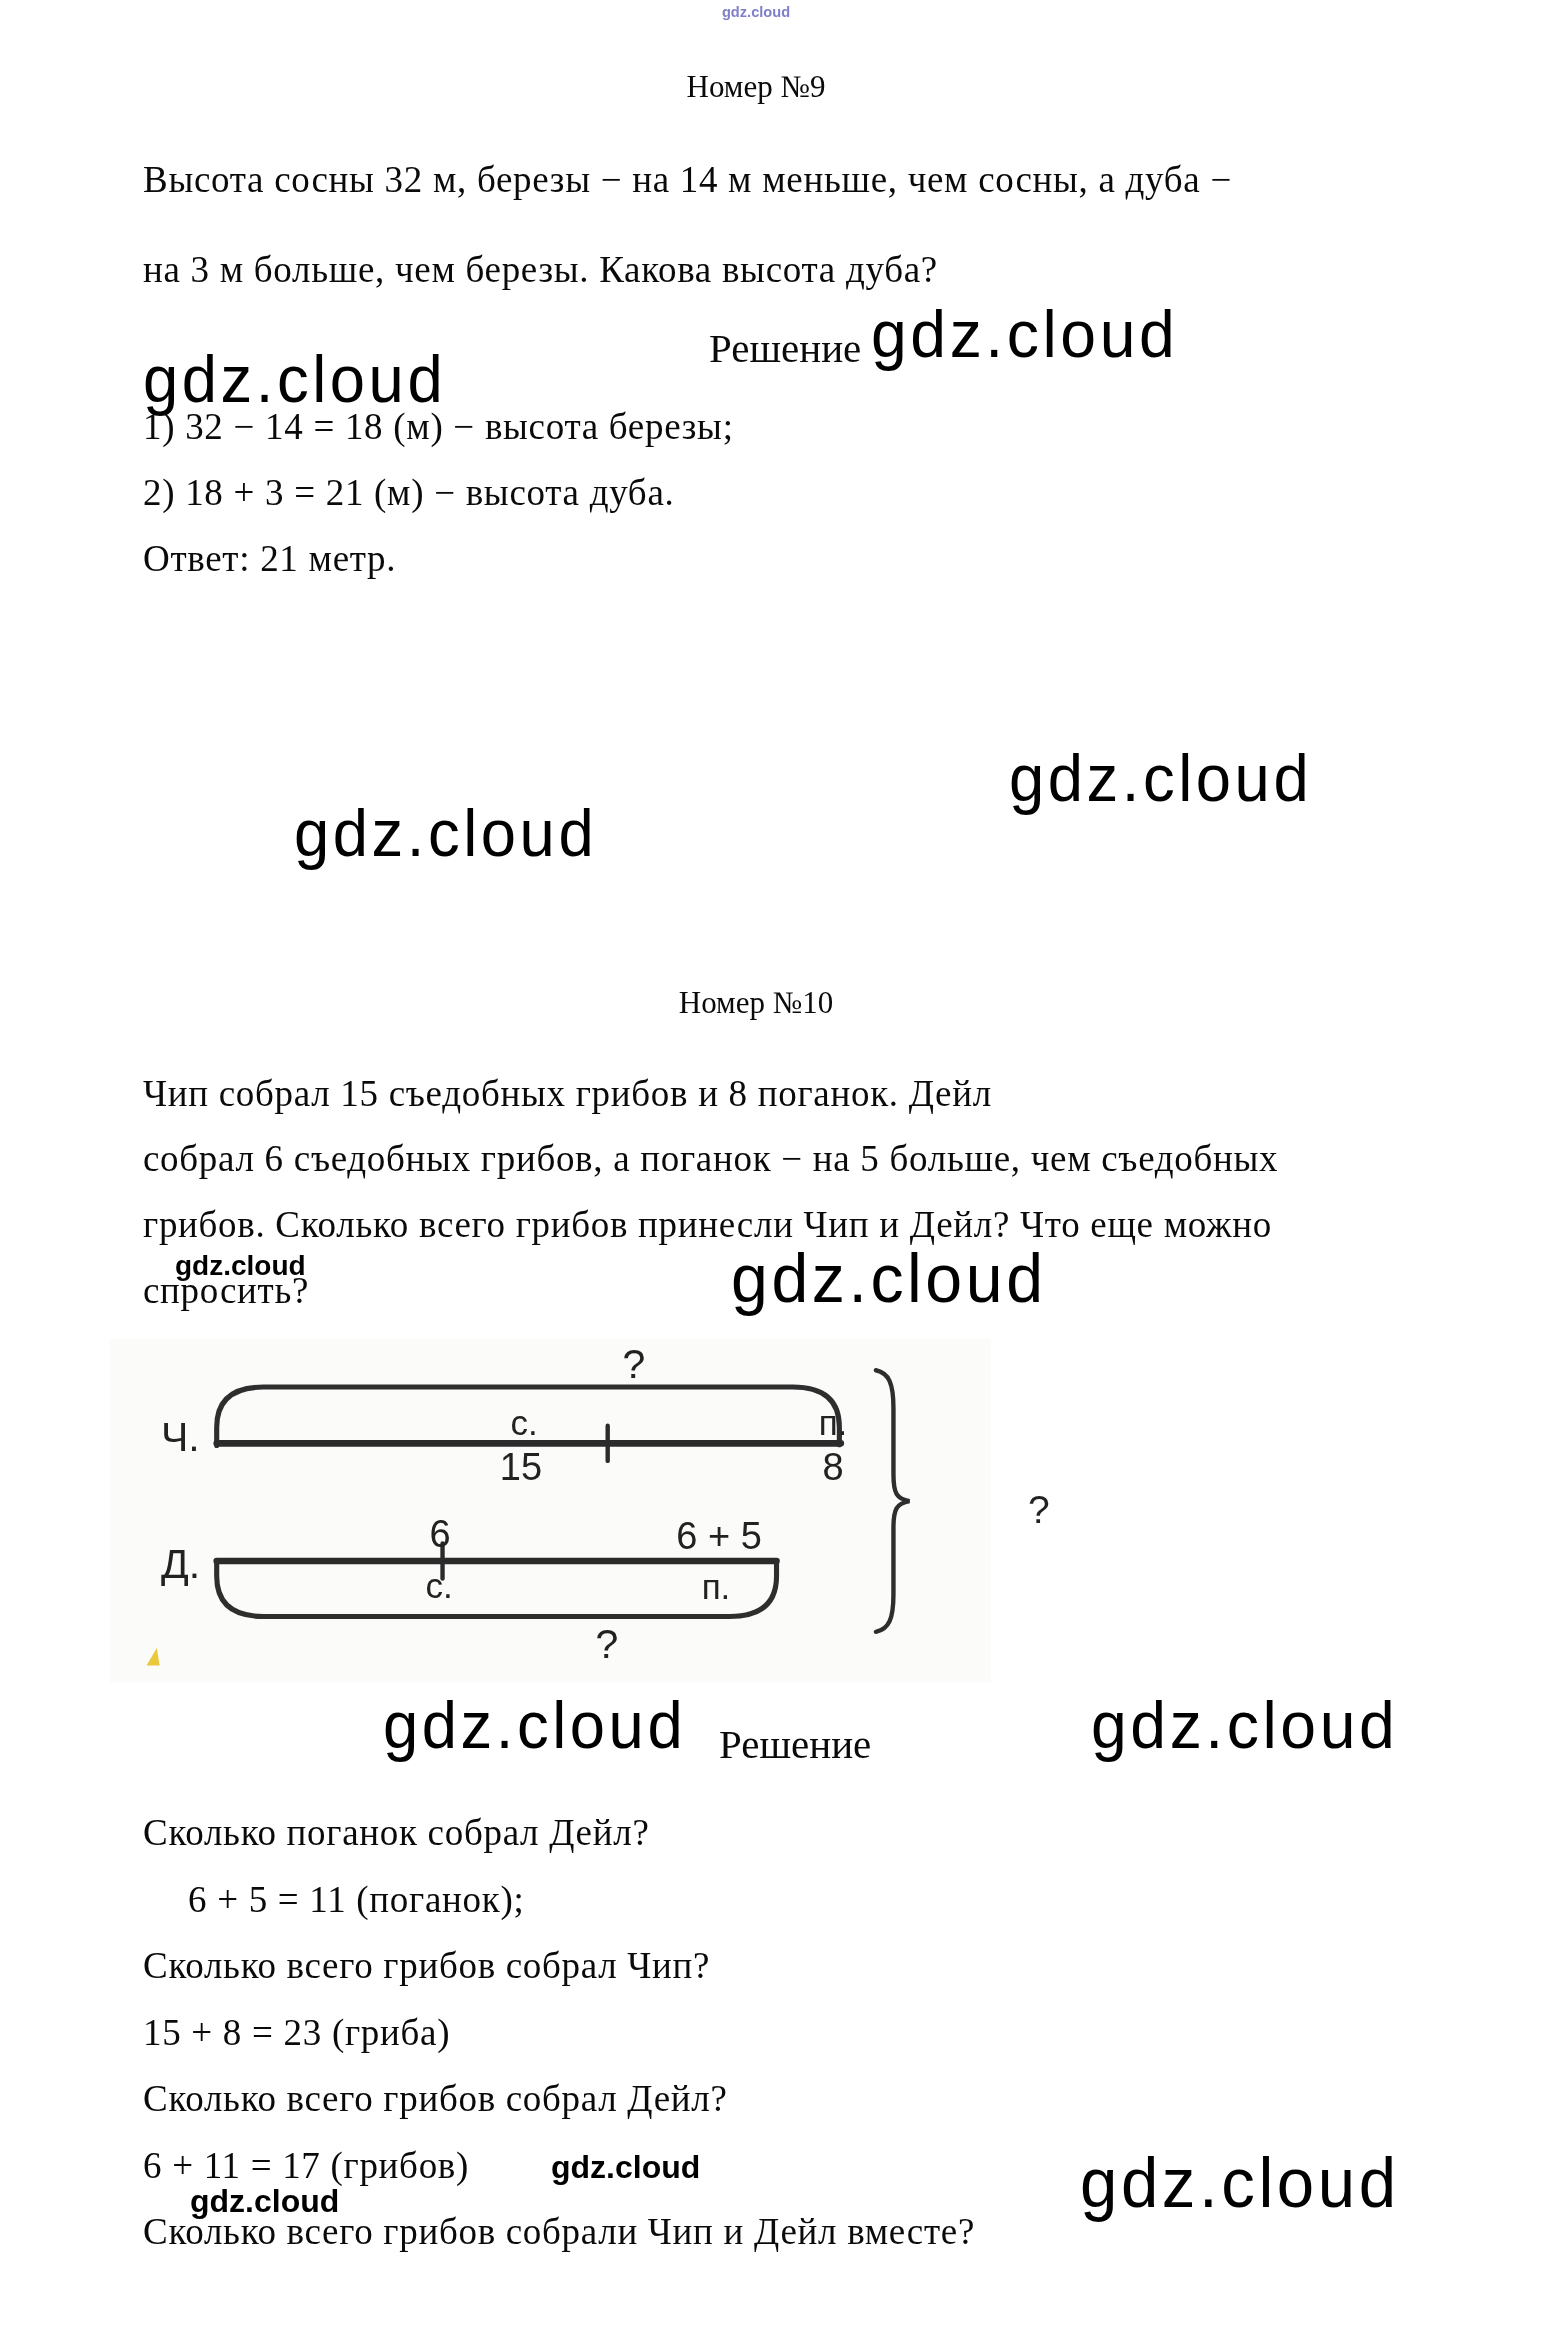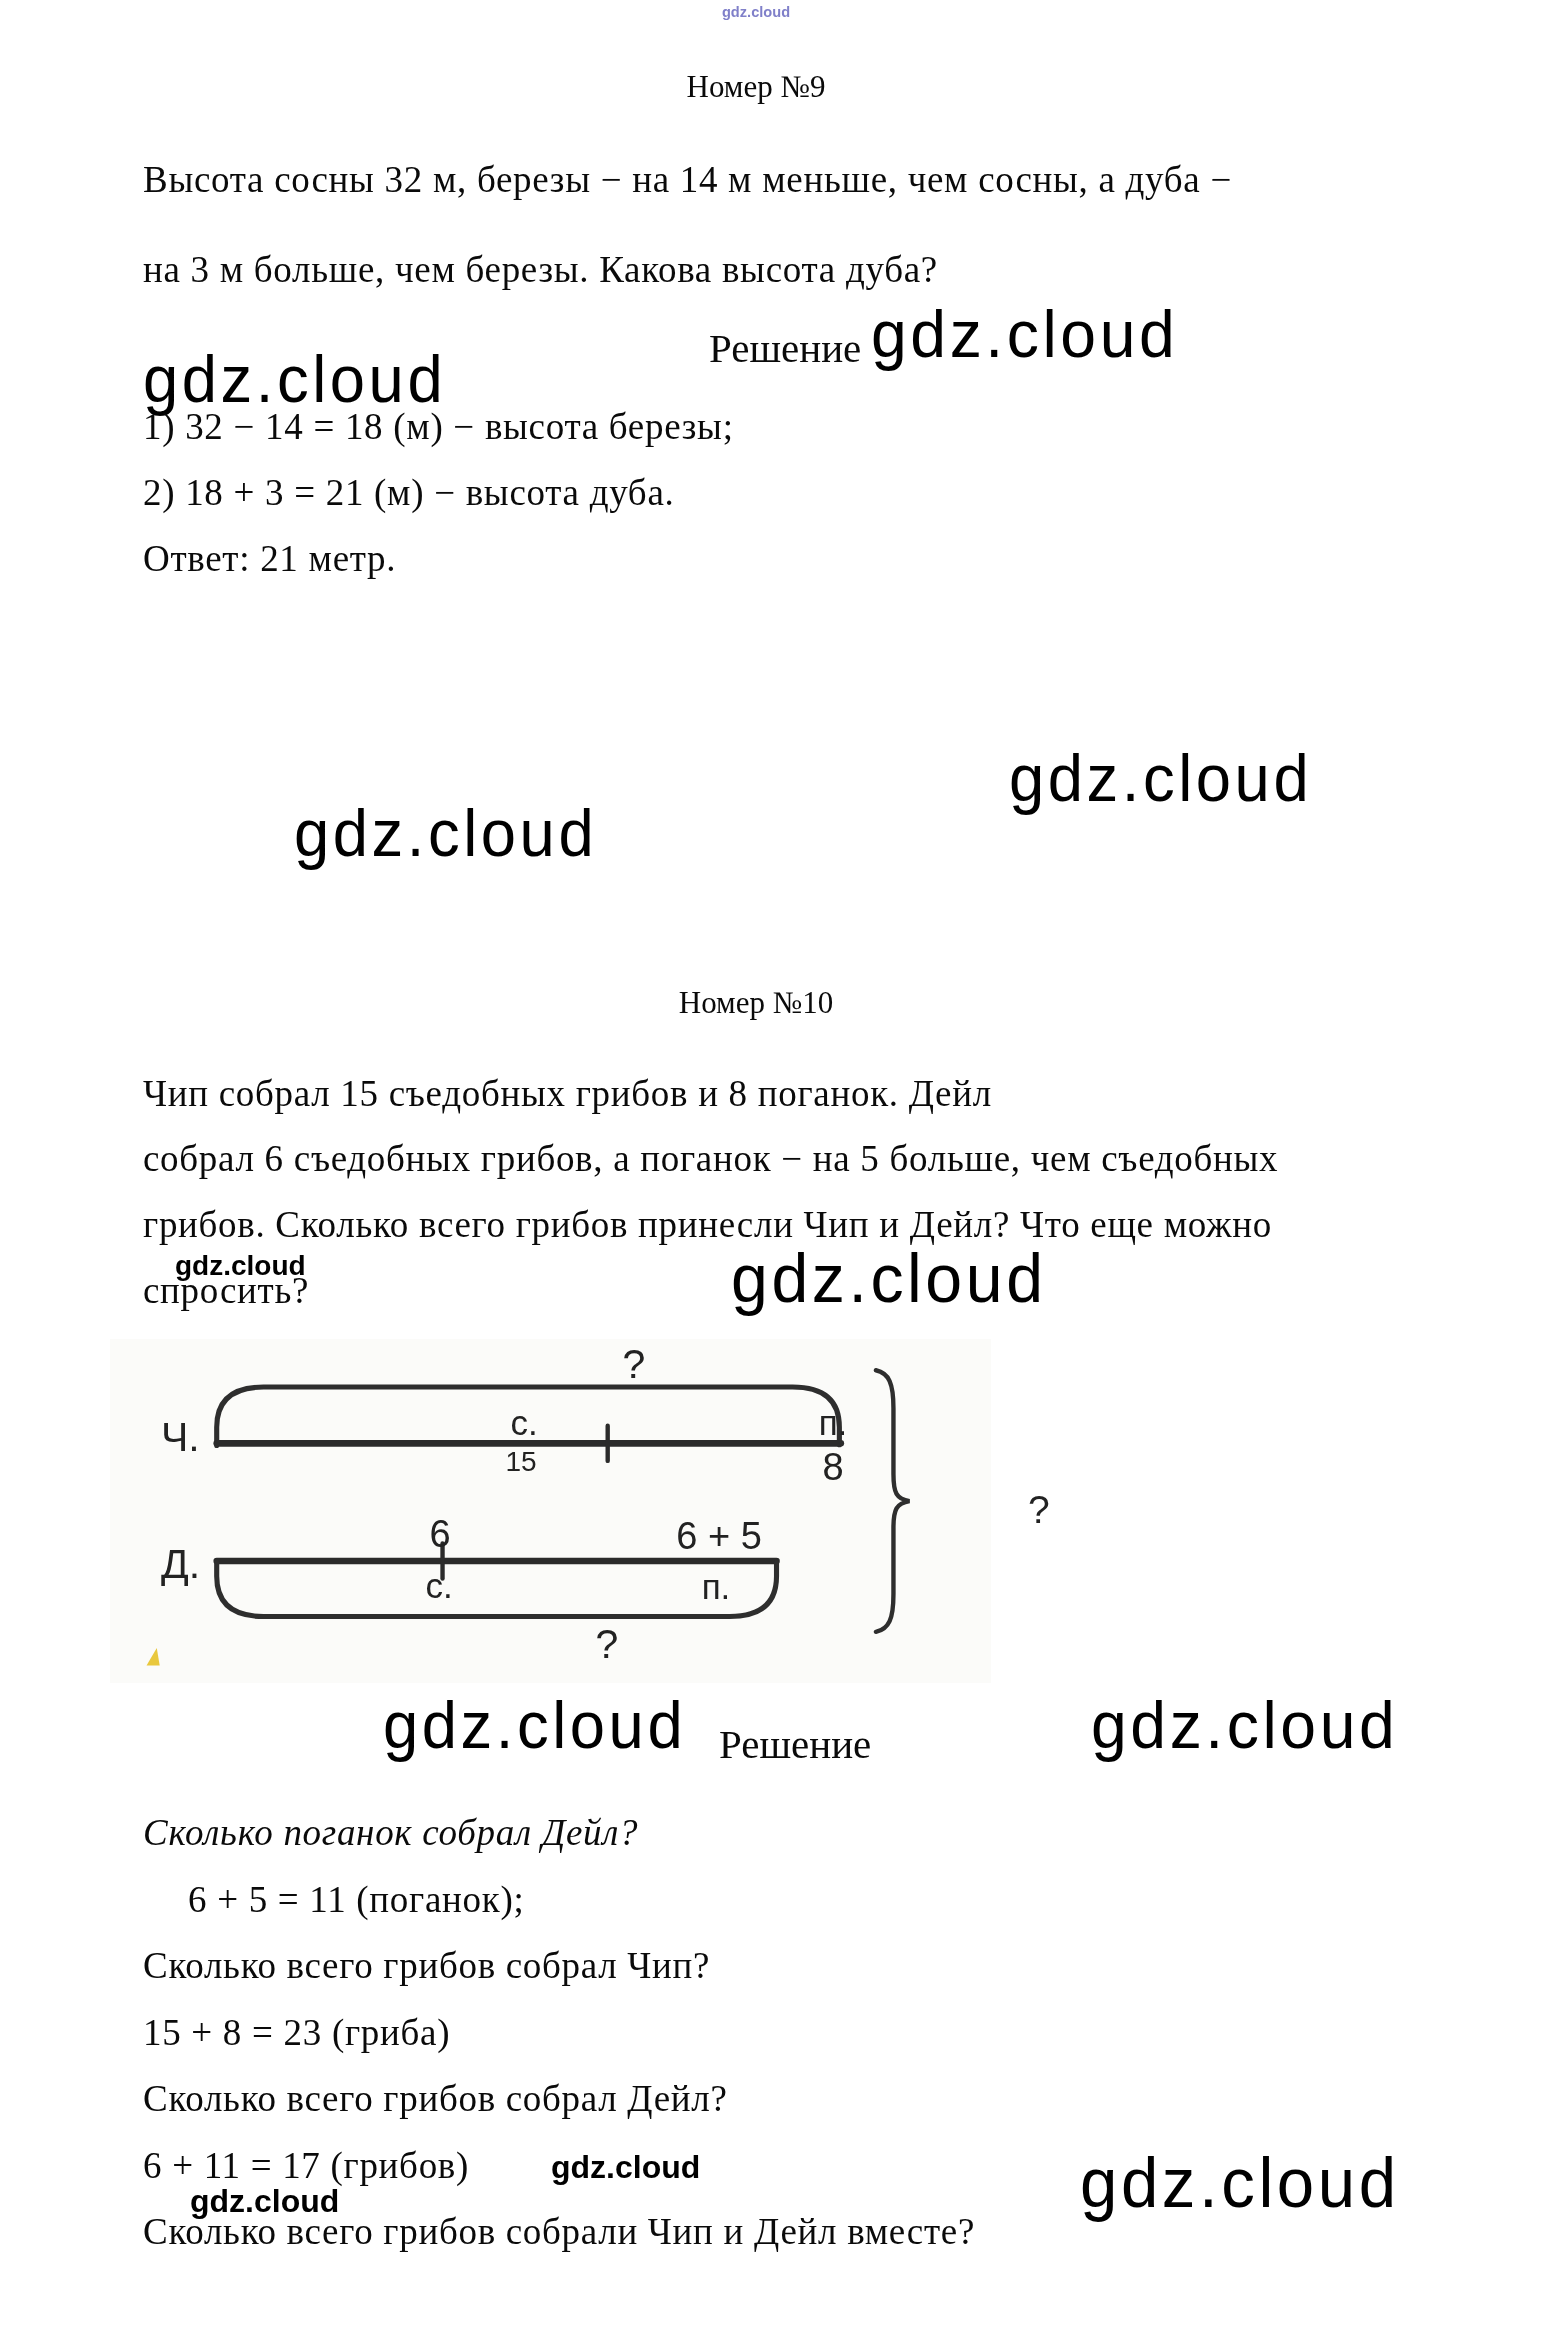--- a/index.html
+++ b/index.html
@@ -113,37 +113,37 @@
 
     <path d="M1048,44 C1066,48 1072,62 1072,96 L1072,186 C1072,212 1076,220 1094,223 C1076,226 1072,234 1072,260 L1072,350 C1072,384 1066,398 1048,402" fill="none" stroke="#2e2e2e" stroke-width="6" stroke-linecap="round"></path>
 
     <polygon points="50,448 64,424 68,448" fill="#e9c83d"></polygon>
   </svg>
 
   <div class="abs dlabel cx" style="left:634px; top:1341px; font-size:41px;">?</div>
   <div class="abs dlabel" style="left:161px; top:1414px; font-size:41px;">Ч.</div>
   <div class="abs dlabel cx" style="left:524px; top:1403px; font-size:35px;">с.</div>
   <div class="abs dlabel cx" style="left:833px; top:1403px; font-size:35px;">п.</div>
-  <div class="abs dlabel cx" style="left:521px; top:1446px; font-size:28px;">15</div>
+  <div class="abs dlabel cx" style="left:521px; top:1446px; font-size:38px;">15</div>
   <div class="abs dlabel cx" style="left:833px; top:1446px; font-size:38px;">8</div>
 
   <div class="abs dlabel" style="left:161px; top:1541px; font-size:41px;">Д.</div>
   <div class="abs dlabel cx" style="left:440px; top:1513px; font-size:38px;">6</div>
   <div class="abs dlabel cx" style="left:719px; top:1515px; font-size:38px;">6 + 5</div>
   <div class="abs dlabel cx" style="left:439px; top:1566px; font-size:35px;">с.</div>
   <div class="abs dlabel cx" style="left:716px; top:1567px; font-size:35px;">п.</div>
 
   <div class="abs dlabel cx" style="left:607px; top:1621px; font-size:41px;">?</div>
   <div class="abs dlabel" style="left:1028px; top:1488px; font-size:39px;">?</div>
 
   <div class="abs wm-big" style="left:383px; top:1687px; font-size:66px;">gdz.cloud</div>
   <div class="abs solution-label" style="left:719px; top:1720px;">Решение</div>
   <div class="abs wm-big" style="left:1091px; top:1686px; font-size:67px;">gdz.cloud</div>
 
-  <div class="abs serif-line" style="left:143px; top:1811px;font-style:italic;">Сколько поганок собрал Дейл?</div>
+  <div class="abs serif-line" style="left:143px; top:1811px;">Сколько поганок собрал Дейл?</div>
   <div class="abs serif-line" style="left:143px; top:1878px;margin-left:45px;">6 + 5 = 11 (поганок);</div>
   <div class="abs serif-line" style="left:143px; top:1944px;">Сколько всего грибов собрал Чип?</div>
   <div class="abs serif-line" style="left:143px; top:2011px;">15 + 8 = 23 (гриба)</div>
   <div class="abs serif-line" style="left:143px; top:2077px;">Сколько всего грибов собрал Дейл?</div>
   <div class="abs serif-line" style="left:143px; top:2144px;">6 + 11 = 17 (грибов)</div>
 
   <div class="abs wm-bold" style="left:551px; top:2149px; font-size:32px;">gdz.cloud</div>
   <div class="abs wm-big" style="left:1080px; top:2143px; font-size:70px;">gdz.cloud</div>
   <div class="abs wm-bold" style="left:190px; top:2183px; font-size:32px;">gdz.cloud</div>
 

